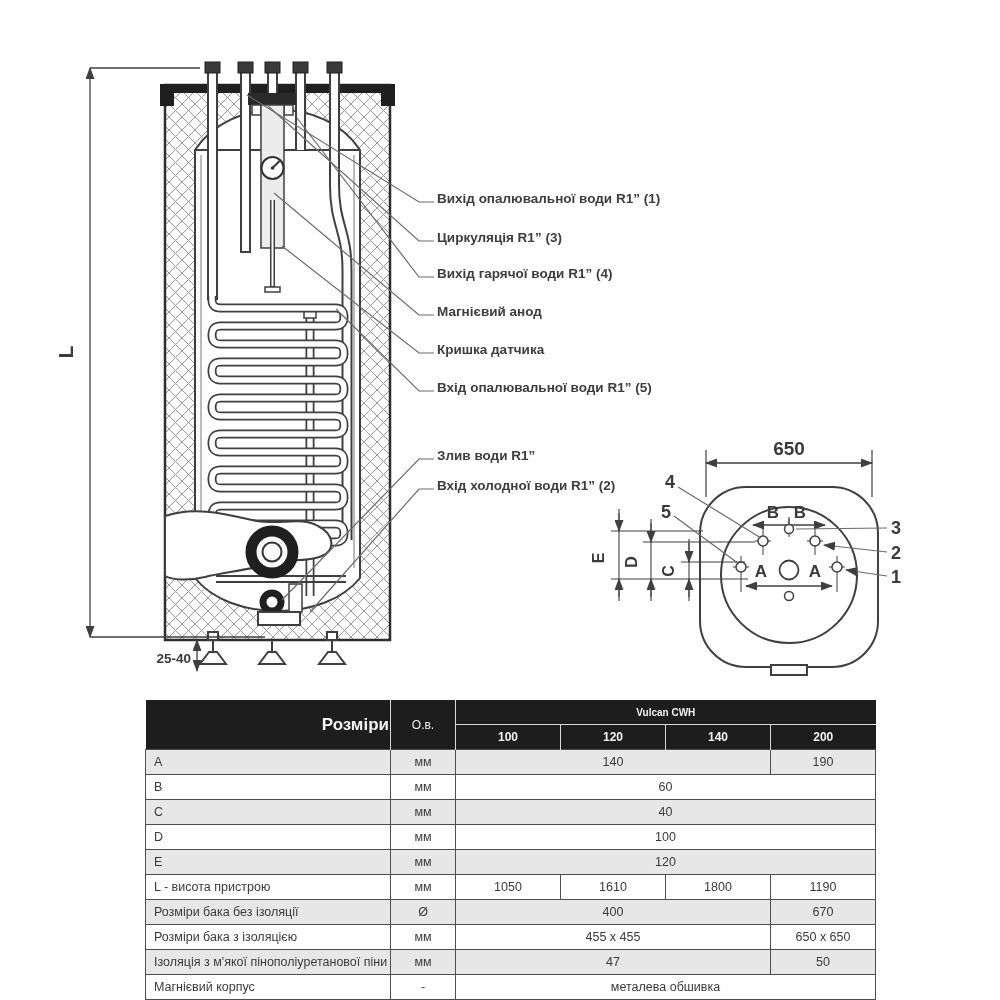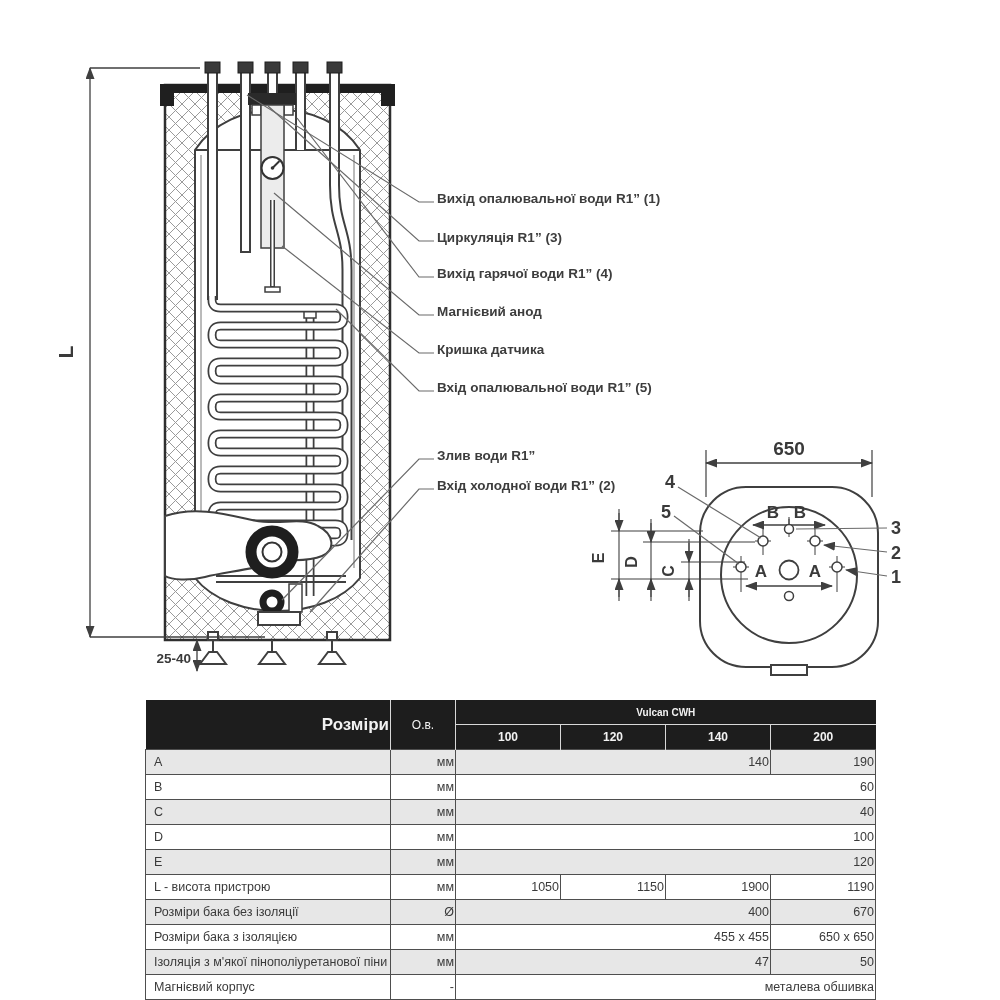--- a/index.html
+++ b/index.html
@@ -14,21 +14,21 @@
   thead th{background:#1d1d1d;color:#f2f2f2;font-weight:bold;}
   th.h-size{font-size:17px;text-align:right;padding-left:9px;border-right:1px solid #d8d8d8;}
   th.h-unit{font-size:12px;font-weight:normal;text-align:center;border-right:1px solid #d8d8d8;}
   th.h-brand{font-size:10px;text-align:center;border-bottom:1px solid #d8d8d8;height:22px;}
   th.h-model{font-size:12px;text-align:center;border-right:1px solid #d8d8d8;height:22px;}
   th.h-model:last-child{border-right:none;}
   tbody td{border:1px solid #4e4e4e;height:22px;}
   tbody tr:nth-child(odd){background:#e7e7e7;}
   tbody tr:nth-child(even){background:#ffffff;}
   td.lbl{text-align:left;padding-left:8px;}
-  td.unit,td.val{text-align:right;}
+  td.unit,td.val{text-align:center;}
 </style>
 </head>
 <body>
 
 <div id="page">
 
 <svg id="diagram-svg" width="1000" height="700" viewBox="0 0 1000 700">
   <defs>
     <pattern id="hatch" width="13" height="13" patternUnits="userSpaceOnUse">
       <path d="M0,13 L13,0 M-2,2 L2,-2 M11,15 L15,11" stroke="#9a9a9a" stroke-width="1" fill="none"></path>
@@ -273,22 +273,22 @@
           </tr>
           <tr>
             <td class="lbl">E</td>
             <td class="unit">мм</td>
             <td class="val" colspan="4">120</td>
           </tr>
           <tr>
             <td class="lbl">L - висота пристрою</td>
             <td class="unit">мм</td>
             <td class="val">1050</td>
-            <td class="val">1150</td>
-            <td class="val">1900</td>
+            <td class="val">1610</td>
+            <td class="val">1800</td>
             <td class="val">1190</td>
           </tr>
           <tr>
             <td class="lbl">Розміри бака без ізоляції</td>
             <td class="unit">Ø</td>
             <td class="val" colspan="3">400</td>
             <td class="val">670</td>
           </tr>
           <tr>
             <td class="lbl">Розміри бака з ізоляцією</td>

